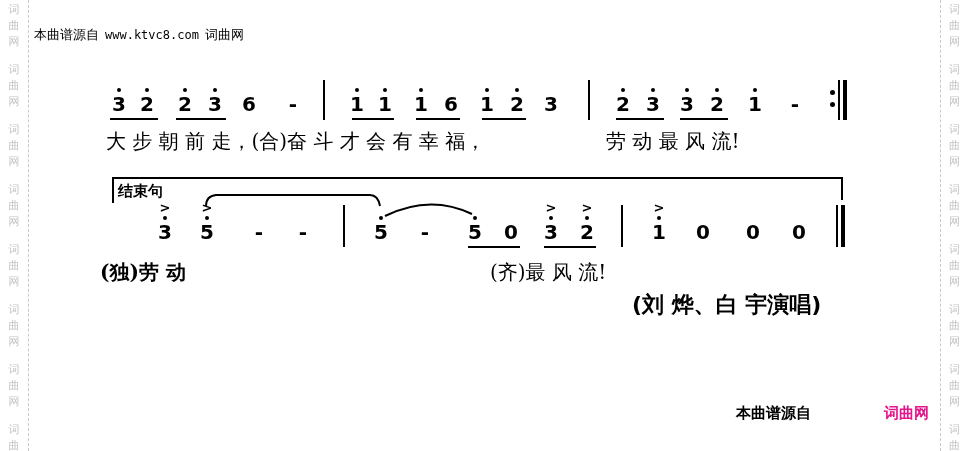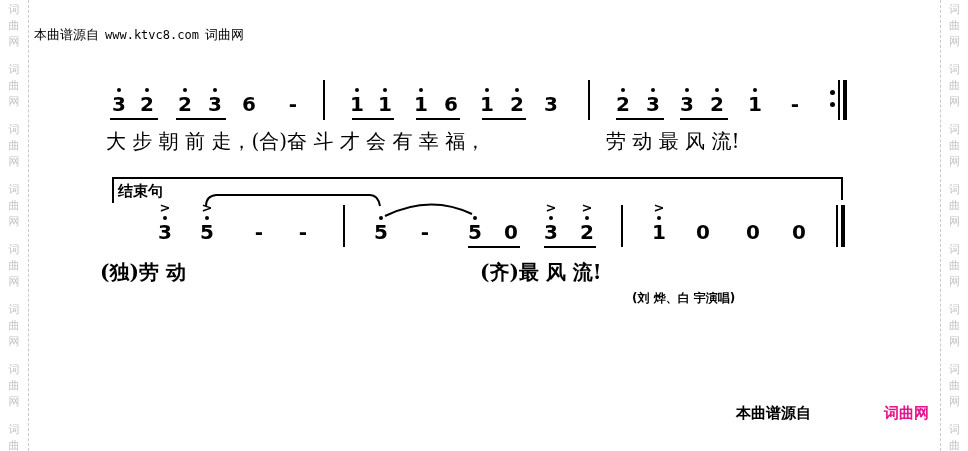--- a/index.html
+++ b/index.html
@@ -174,18 +174,18 @@
   <div class="accent" style="left:648px;top:200px">&gt;</div>
   <div class="note" style="left:648px;top:220px">1</div>
   <div class="dot" style="left:657px;top:216px"></div>
   <div class="note" style="left:692px;top:220px">0</div>
   <div class="note" style="left:742px;top:220px">0</div>
   <div class="note" style="left:788px;top:220px">0</div>
   <div class="bar" style="left:836px;top:205px;height:42px"></div>
   <div class="bar thick" style="left:841px;top:205px;height:42px"></div>
 
   <div class="lyric" style="left:100px;top:259px;font-weight:bold">(独)劳   动</div>
-  <div class="lyric" style="left:480px;top:259px;font-weight:bold">(齐)最  风    流!</div>
-  <div class="lyric" style="left:632px;top:290px;font-size:12px;font-weight:bold;font-family:'DejaVu Sans',sans-serif">(刘  烨、白  宇演唱)</div>
+  <div class="lyric" style="left:490px;top:259px;font-weight:normal">(齐)最  风    流!</div>
+  <div class="lyric" style="left:632px;top:290px;font-size:22px;font-weight:bold;font-family:'DejaVu Sans',sans-serif">(刘  烨、白  宇演唱)</div>
 </div>
 
 <div class="footer-src">本曲谱源自</div>
 <div class="footer-brand">词曲网</div>
 
 </body></html>

